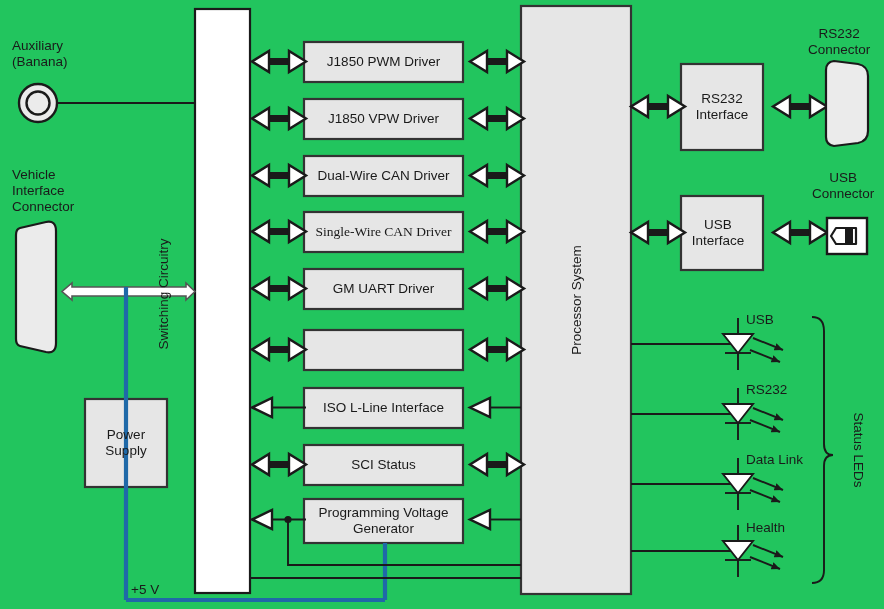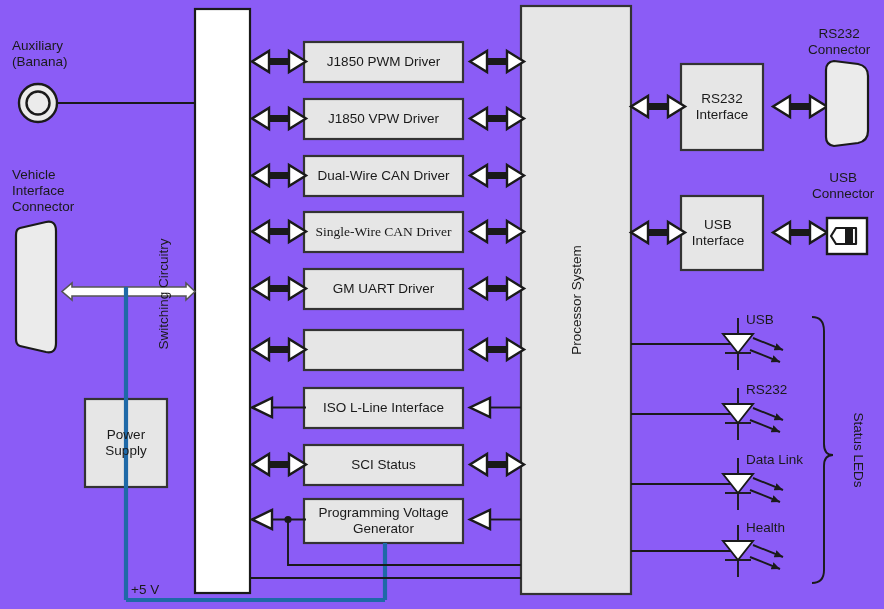--- a/index.html
+++ b/index.html
@@ -6,21 +6,21 @@
   html,body{margin:0;padding:0;background:#ffffff;}
   body{
     font-family:"Liberation Sans", sans-serif;
     color:#1a1a1a;
   }
   #diagram{
     position:relative;
     width:884px;
     height:609px;
     overflow:hidden;
-    background:#8b5cf6;
+    background:#22c55e;
   }
   svg#canvas{position:absolute;left:0;top:0;width:884px;height:609px;}
 
   .lbl{
     position:absolute;
     font-size:13.5px;
     line-height:16px;
     color:#1a1a1a;
     white-space:pre;
     pointer-events:none;

